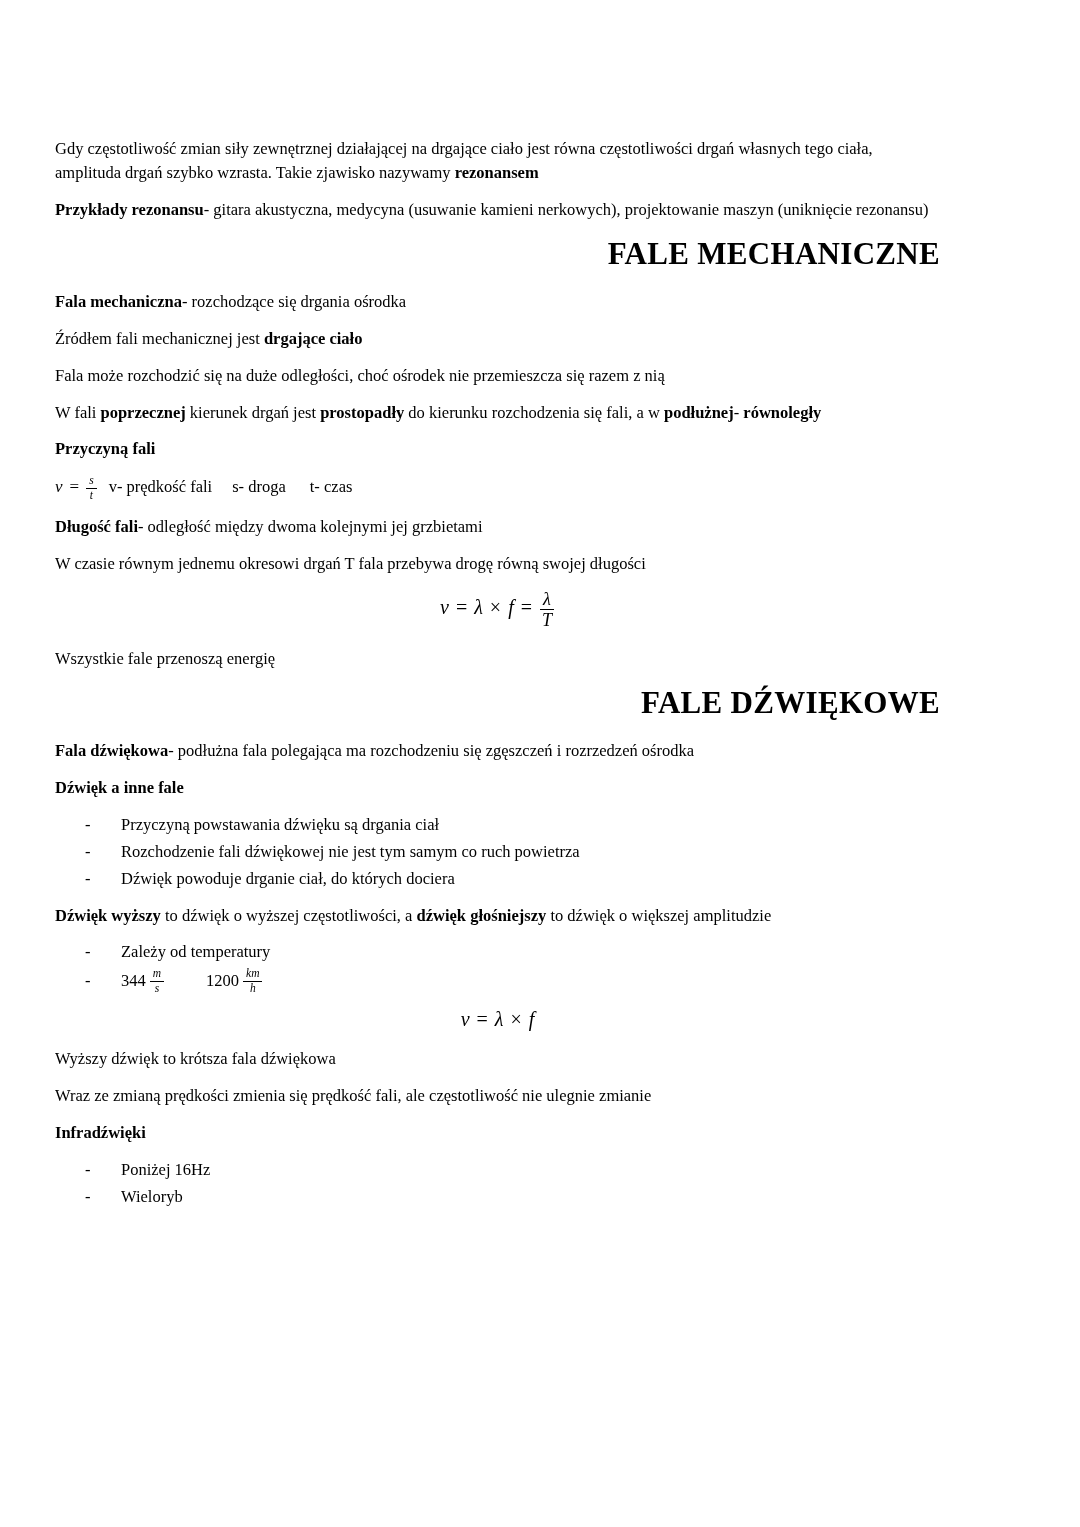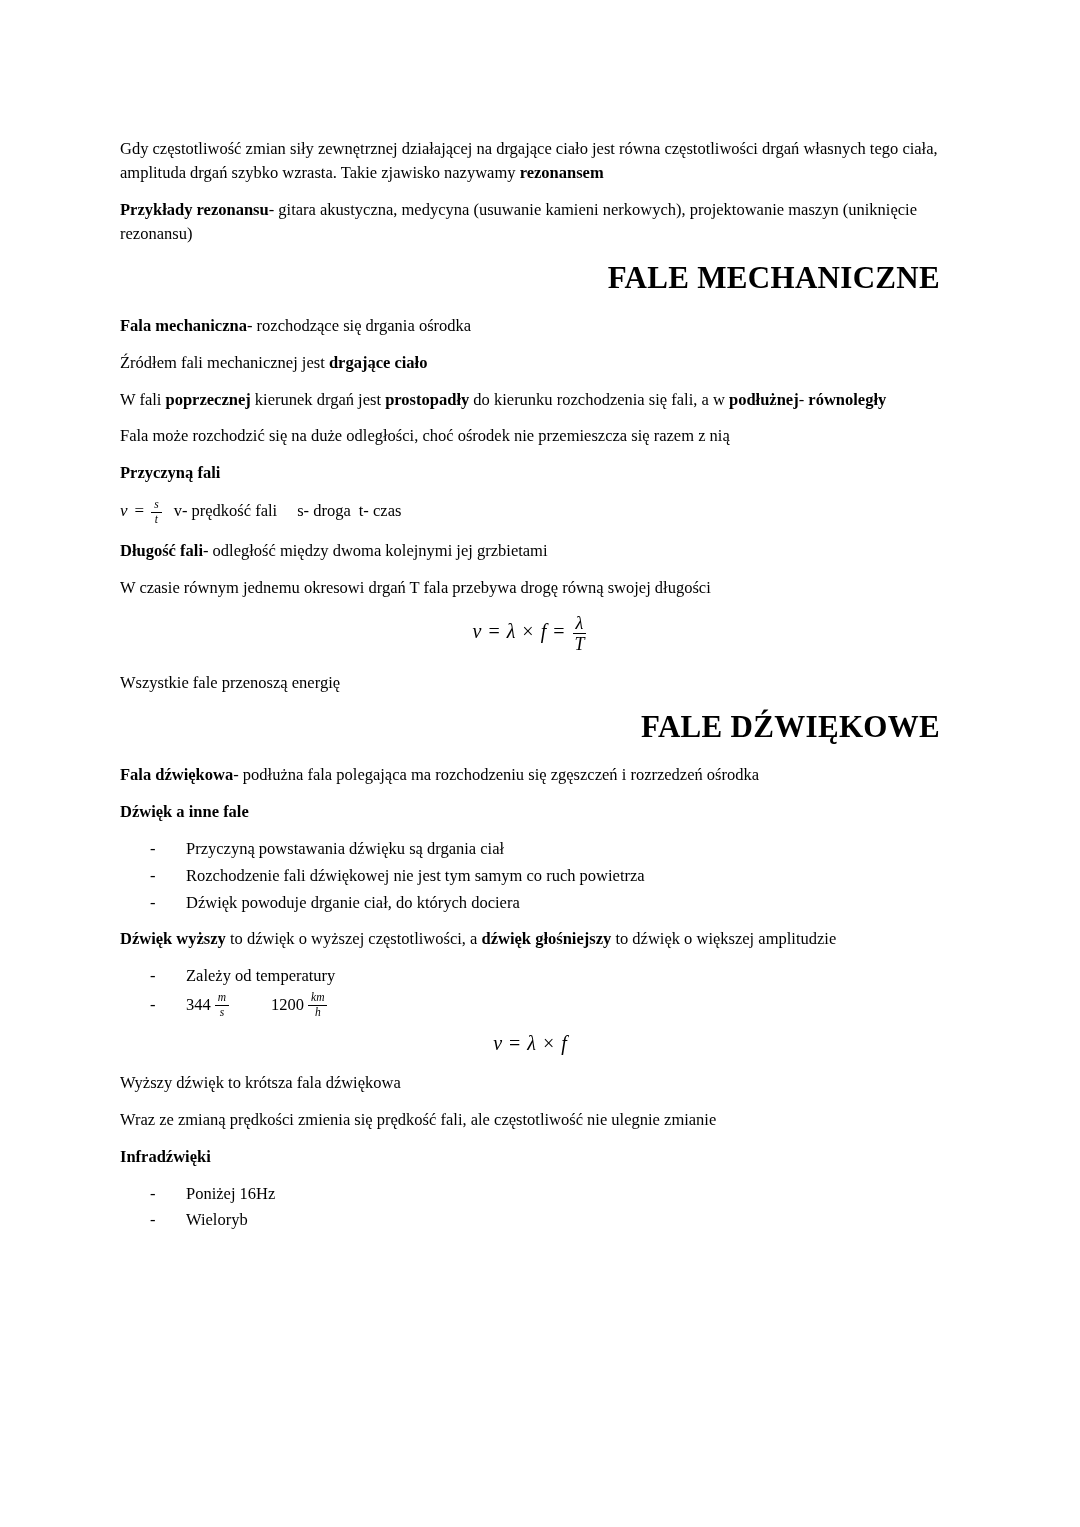--- a/index.html
+++ b/index.html
@@ -2,21 +2,21 @@
 <html><head>
 <meta charset="utf-8">
 <style>
   html, body { margin: 0; padding: 0; background: #e9e9e9; }
   .page {
     width: 1080px;
     height: 1527px;
     margin: 0 auto;
     background: #ffffff;
     box-sizing: border-box;
-    padding: 137px 140px 40px 120px;
+    padding: 137px 140px 40px 55px;
     font-family: "Liberation Serif", "DejaVu Serif", serif;
     color: #000000;
     overflow: hidden;
   }
   .para {
     font-size: 16.5px;
     line-height: 1.45;
     margin: 0 0 13px 0;
   }
   .b { font-weight: bold; }
@@ -57,21 +57,21 @@
     line-height: 1.15;
     text-align: center;
   }
   .frac .num { border-bottom: 1.2px solid #000; padding: 0 3px; display: block; }
   .frac .den { padding: 0 3px; display: block; }
   .formula-row { font-size: 17px; }
   .formula-row .frac { font-size: 11.5px; }
   .flabel { font-size: 16.5px; font-style: normal; }
   .lab1 { margin-left: 12px; }
   .lab2 { margin-left: 20px; }
-  .lab3 { margin-left: 8px; }
+  .lab3 { margin-left: 24px; }
   .formula-center {
     text-align: center;
     font-size: 20px;
     margin: 4px 0 16px 0;
   }
   .formula-center .frac { font-size: 18px; }
   .unit { font-size: 11.5px; margin-left: 4px; }
   .num-upright { font-style: normal; }
   .gapL { margin-left: 42px; }
   .speed-line { display: inline-flex; align-items: center; }
@@ -84,23 +84,23 @@
   <p class="para"><span>Gdy częstotliwość zmian siły zewnętrznej działającej na drgające ciało jest równa częstotliwości drgań własnych tego ciała, amplituda drgań szybko wzrasta. Takie zjawisko nazywamy </span><span class="b">rezonansem</span></p>
 
   <p class="para"><span class="b">Przykłady rezonansu</span><span>- gitara akustyczna, medycyna (usuwanie kamieni nerkowych), projektowanie maszyn (uniknięcie rezonansu)</span></p>
 
   <h1 class="doc-heading">FALE MECHANICZNE</h1>
 
   <p class="para"><span class="b">Fala mechaniczna</span><span>- rozchodzące się drgania ośrodka</span></p>
 
   <p class="para"><span>Źródłem fali mechanicznej jest </span><span class="b">drgające ciało</span></p>
 
+  <p class="para"><span>Fala może rozchodzić się na duże odległości, choć ośrodek nie przemieszcza się razem z nią</span></p>
+
   <p class="para"><span>W fali </span><span class="b">poprzecznej</span><span> kierunek drgań jest </span><span class="b">prostopadły</span><span> do kierunku rozchodzenia się fali, a w </span><span class="b">podłużnej</span><span>- </span><span class="b">równoległy</span></p>
-
-  <p class="para"><span>Fala może rozchodzić się na duże odległości, choć ośrodek nie przemieszcza się razem z nią</span></p>
 
   <p class="para"><span class="b">Przyczyną fali</span></p>
 
   <p class="para formula-row"><span class="math"><span class="mi">v</span><span class="mo">=</span><span class="frac">
           <span class="num mi">s</span>
           <span class="den mi">t</span>
         </span></span><span class="flabel lab1">v- prędkość fali</span><span class="flabel lab2">s- droga</span><span class="flabel lab3">t- czas</span></p>
 
   <p class="para"><span class="b">Długość fali</span><span>- odległość między dwoma kolejnymi jej grzbietami</span></p>
 

